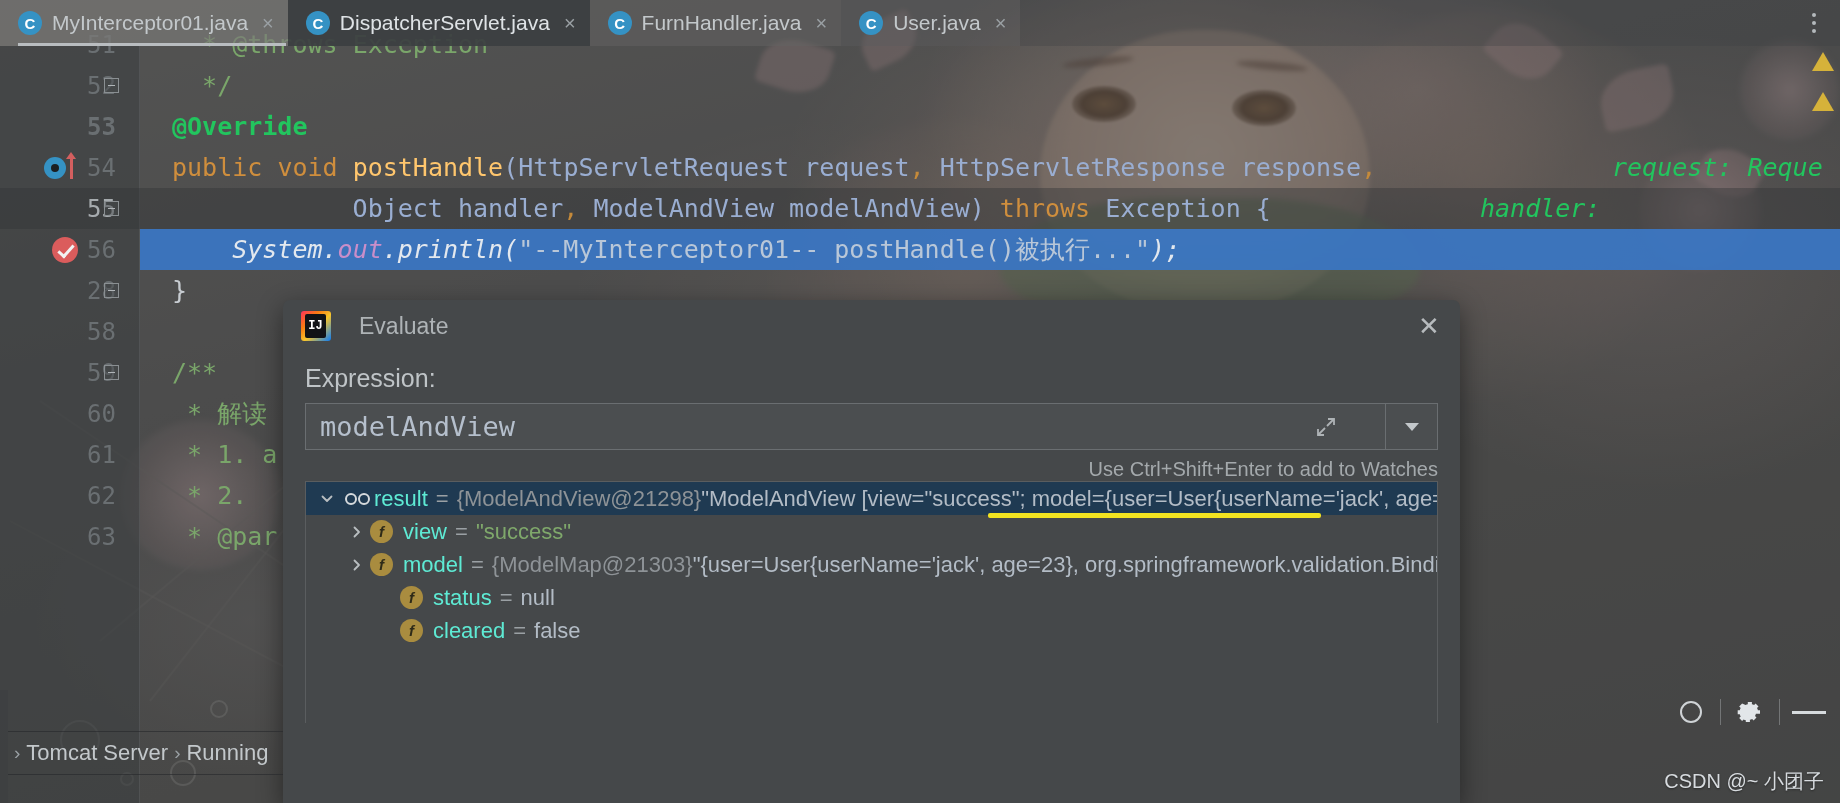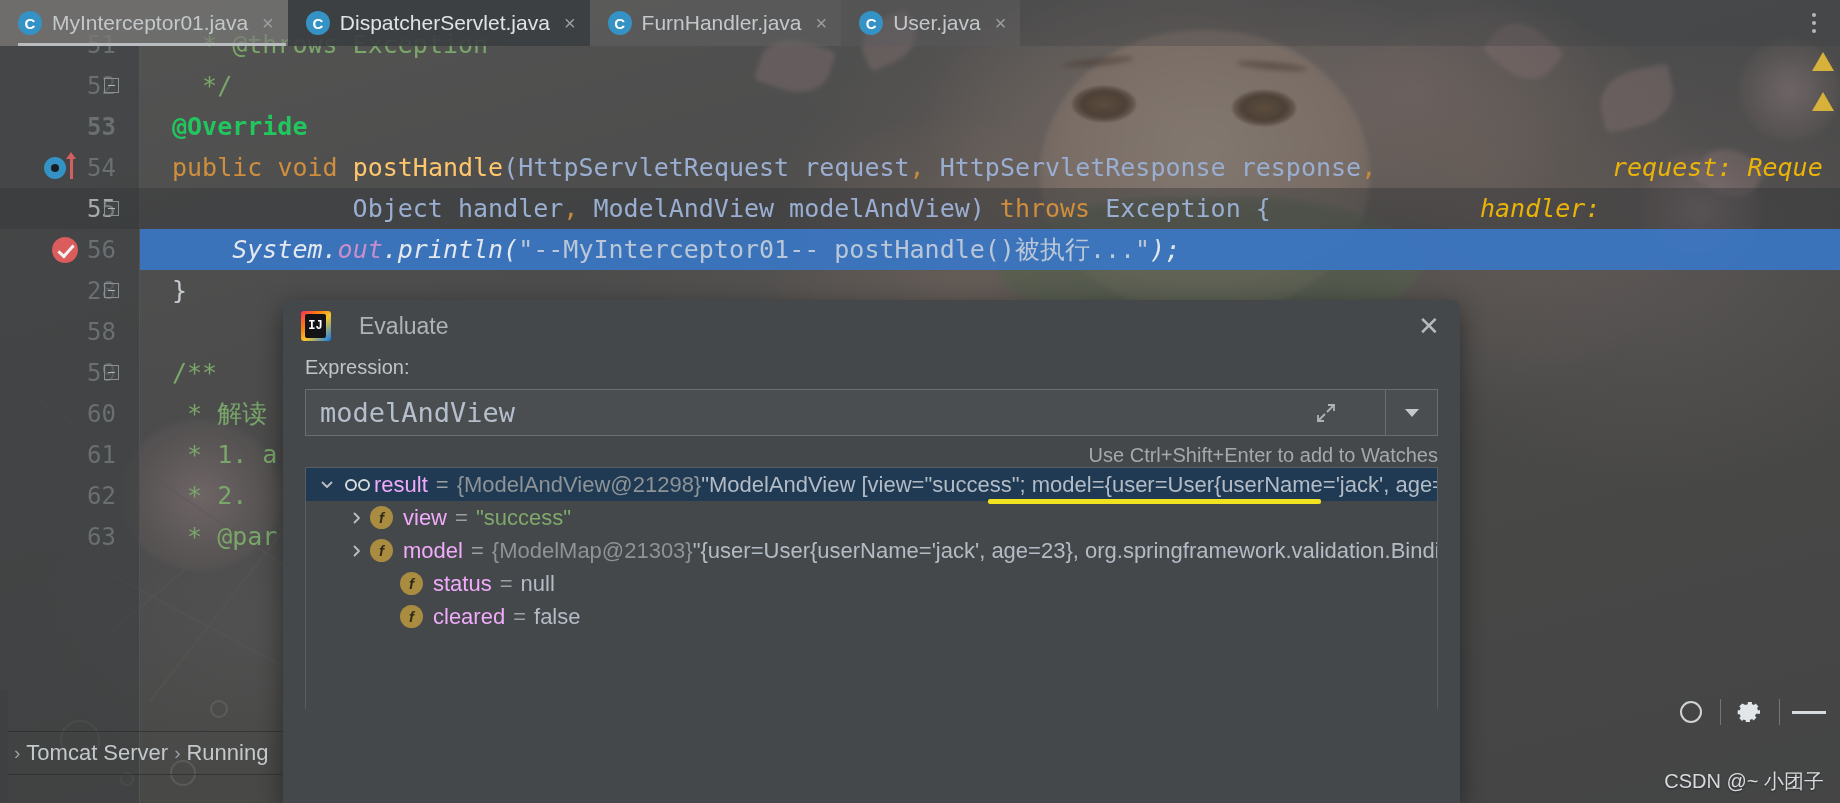--- a/index.html
+++ b/index.html
@@ -155,21 +155,21 @@
 
   
   .t-kw   { color: #cf8e3d; }
   .t-fn   { color: #ffc66d; }
   .t-type { color: #9aaed2; }
   .t-doc  { color: #7aa66a; }
   .t-anno { color: #22c55e; }
   .t-punc { color: #c58a3a; }
   .t-stat { color: #c98ec9; font-style: italic; }
   .t-plain{ color: #c8cdd2; }
-  .t-hint { color: #eab308; font-style: italic; }
+  .t-hint { color: #22c55e; font-style: italic; }
   .t-sel  { color: #e3e8ee; font-style: italic; }
   .t-seldim { color: #b9c7d8; }
 
   
   .bp {
     position: absolute; left: 52px;
     width: 26px; height: 26px;
     border-radius: 50%;
     background: #db5c5c;
   }
@@ -289,22 +289,22 @@
     color: #aeb3b6;
   }
   .dlg-close {
     margin-left: auto;
     width: 34px; height: 34px;
     display: flex; align-items: center; justify-content: center;
     font-size: 26px; color: #b6babd; line-height: 1;
   }
   .dlg-body { padding: 0 22px; }
   .field-label {
-    font-size: 20px; color: #bfc4c7;
-    margin-top: 4px; margin-bottom: 10px;
+    font-size: 25px; color: #bfc4c7;
+    margin-top: 12px; margin-bottom: 10px;
   }
   .expr-row {
     display: flex; align-items: stretch;
     gap: 0;
   }
   .expr-input {
     flex: 1 1 auto;
     height: 47px;
     background: #4b4e50;
     border: 1px solid #6a6e71;
@@ -379,21 +379,21 @@
   }
   .f-ic {
     flex: 0 0 auto;
     width: 23px; height: 23px; border-radius: 50%;
     background: #a98c3f;
     color: #2e2a18;
     font-size: 15px; font-style: italic; font-weight: bold;
     display: flex; align-items: center; justify-content: center;
     margin-right: 10px;
   }
-  .nm  { color: #f0abfc; margin-right: 8px; }
+  .nm  { color: #5eead4; margin-right: 8px; }
   .eq  { color: #9aa0a4; margin-right: 8px; }
   .ref { color: #8e9397; }
   .sv  { color: #b3bcc6; }
   .strv{ color: #7fa86b; }
   .nullv { color: #b3bcc6; }
   .yellow-underline {
     position: absolute;
     height: 5px;
     background: #f2e320;
     border-radius: 2px;

